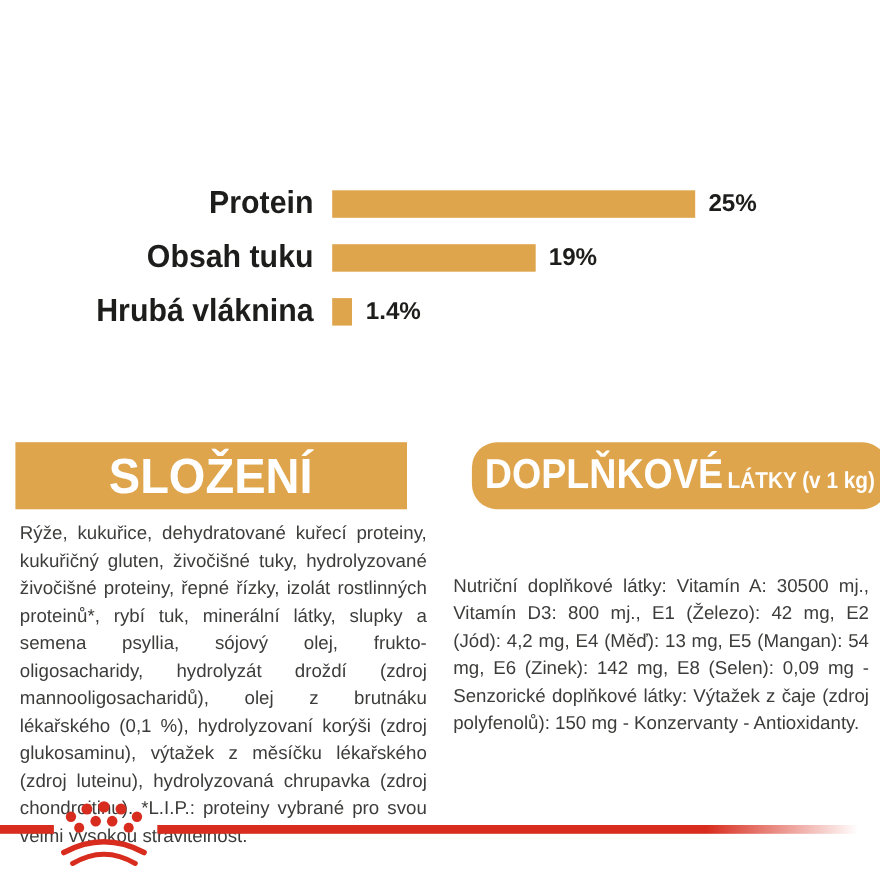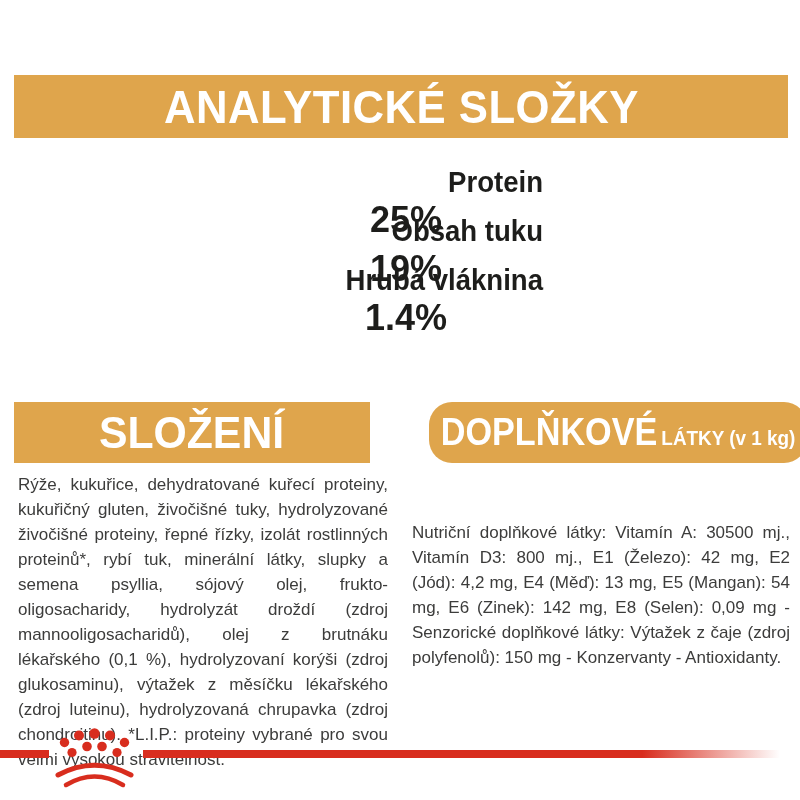--- a/index.html
+++ b/index.html
@@ -31,33 +31,33 @@
   .composition-banner { left: 14px; top: 402px; width: 356px; height: 61px; }
   .composition-banner .banner-text { font-size: 45px; transform: scaleX(0.95); }
 
   .additives-banner { left: 429px; top: 402px; width: 378px; height: 61px; border-radius: 23px; }
   .additives-line { transform: scaleX(0.9); white-space: nowrap; color: #fff; font-weight: bold; }
   .additives-main { font-size: 38px; }
   .additives-sub  { font-size: 21px; }
 
   
   .chart { position: absolute; left: 0; top: 166px; width: 800px; }
-  .chart-row { display: flex; align-items: center; height: 38px; margin-bottom: 11px; flex-direction: column; }
+  .chart-row { display: flex; align-items: center; height: 38px; margin-bottom: 11px; }
   .chart-label {
     width: 285px;
     text-align: right;
     font-weight: bold;
     font-size: 29px;
     color: var(--dark);
     transform: scaleX(0.95);
     transform-origin: right center;
     white-space: nowrap;
   }
   .chart-bar { height: 25px; margin-left: 17px; background: var(--gold); }
-  .chart-value { margin-left: 12px; font-weight: bold; font-size: 36px; color: var(--dark); }
+  .chart-value { margin-left: 12px; font-weight: bold; font-size: 22px; color: var(--dark); }
 
   
   .body-text {
     position: absolute;
     margin: 0;
     text-align: justify;
     font-size: 17px;
     line-height: 25px;
     color: var(--body);
   }
@@ -70,23 +70,20 @@
   .red-line-right { left: 143px; width: 657px; }
   .crown { position: absolute; left: 45px; top: 727px; }
   .crown circle { fill: var(--red); }
   .crown path { fill: none; stroke: var(--red); stroke-linecap: round; }
 </style>
 </head>
 <body>
 
 <div class="page">
 
-  <div class="gold-banner main-banner">
-    <span class="banner-text">ANALYTICKÉ SLOŽKY</span>
-  </div>
 
   <div class="chart">
       <div class="chart-row">
         <div class="chart-label">Protein</div>
         <div class="chart-bar" style="width: 330px; background: rgb(223, 165, 76);"></div>
         <div class="chart-value">25%</div>
       </div>
       <div class="chart-row">
         <div class="chart-label">Obsah tuku</div>
         <div class="chart-bar" style="width: 184.8px; background: rgb(223, 165, 76);"></div>

